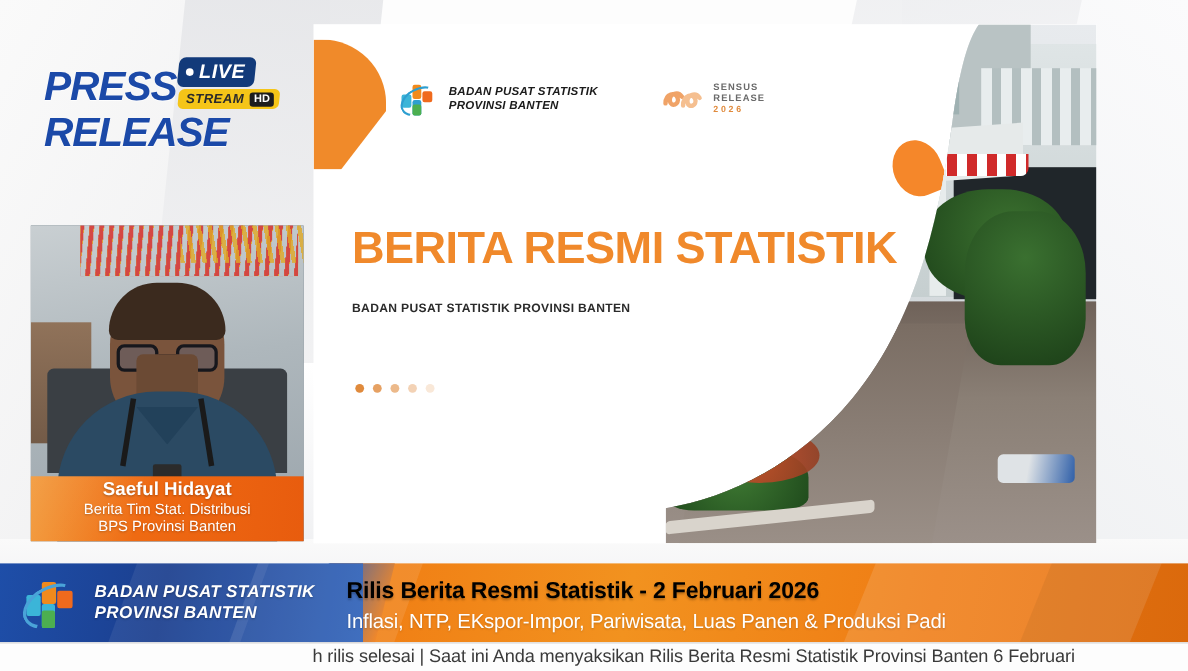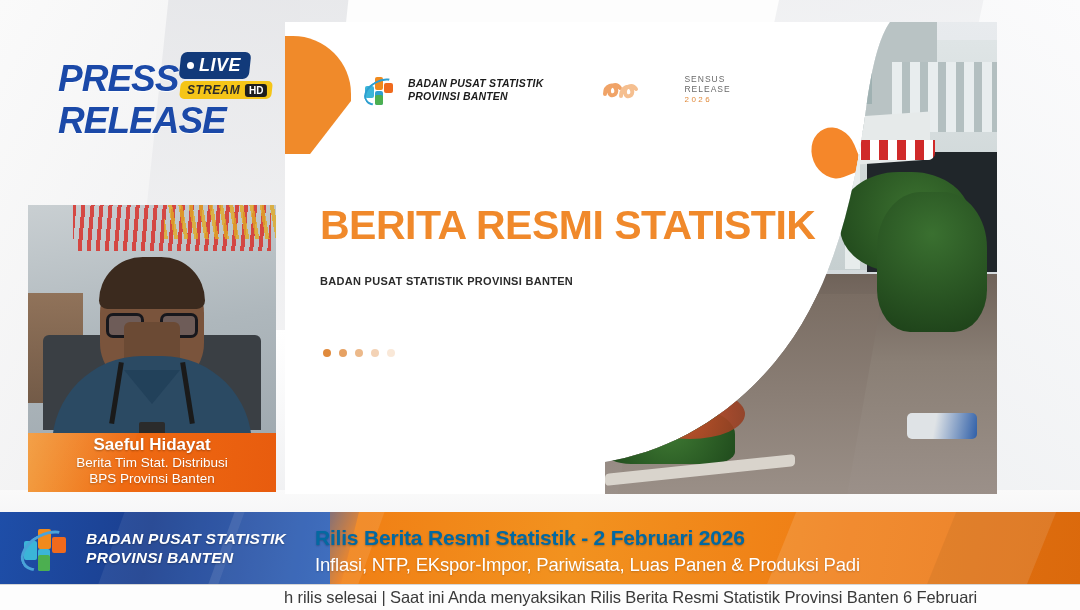--- a/index.html
+++ b/index.html
@@ -23,21 +23,21 @@
             transform:skewX(9deg); }
   #bg .s4 { right:0; top:0; width:260px; height:610px;
             background:linear-gradient(220deg,#fbfbfc 0%,#eceef0 100%); }
   #bg .s5 { right:120px; top:-60px; width:200px; height:320px;
             background:linear-gradient(160deg,#e9eaed,#fafafa);
             transform:rotate(12deg); opacity:.8; }
   #bg .s6 { left:0; bottom:0; width:1080px; height:120px;
             background:linear-gradient(0deg,#e8e9ec,#fafafa); }
 
   
-  #press-block { position:absolute; left:58px; top:58px; width:240px; height:115px; }
+  #press-block { position:absolute; left:40px; top:58px; width:240px; height:115px; }
   .press-line {
     font-style:italic; font-weight:bold; color:#1b49a8;
     font-size:37px; letter-spacing:-1px; line-height:42px;
     text-shadow:0 1px 0 rgba(255,255,255,.8);
   }
   #live-badge { position:absolute; left:122px; top:-6px; width:100px; }
   .live-top {
     background:#123a7a; color:#fff; border-radius:6px;
     padding:3px 9px 3px 7px; display:inline-flex; align-items:center; gap:5px;
     font-weight:bold; font-style:italic; font-size:18px; letter-spacing:.5px;
@@ -152,22 +152,22 @@
   .bps-mark .b4 { left:19px; top:8px;  width:9px;  height:10px; background:#f06a1d; }
   .bps-mark .b5 { left:10px; top:20px; width:8px;  height:10px; background:#4caf50; }
   .bps-mark .swoosh { position:absolute; left:-2px; top:5px; width:36px; height:24px;
                       border:2.5px solid #2e9fd0; border-radius:50%;
                       border-color:#2e9fd0 transparent transparent #2e9fd0;
                       transform:rotate(-28deg); }
   .bps-text { font-style:italic; font-weight:bold; color:#1b1b1b;
               font-size:10.5px; line-height:12.5px; letter-spacing:.2px; }
   .sensus-logo { display:flex; align-items:center; gap:7px; }
   .sensus-mark { width:40px; height:28px; }
-  .sensus-text { font-weight:normal; color:#6a6a6a; font-size:8.5px;
-                 line-height:10px; letter-spacing:1px;margin-left:36px; }
+  .sensus-text { font-weight:bold; color:#6a6a6a; font-size:8.5px;
+                 line-height:10px; letter-spacing:1px; }
   .sensus-text .yr { color:#e08a3c; letter-spacing:2.5px; font-size:8px; }
 
   
   #slide-title { position:absolute; left:35px; top:180px;
                  font-size:41px; font-weight:bold; color:#f0892b;
                  letter-spacing:-.5px; }
   #slide-sub { position:absolute; left:35px; top:253px;
                font-size:11px; font-weight:bold; color:#2b2b2b; letter-spacing:.3px; }
   #slide-date { position:absolute; left:35px; top:288px;
                 background:#f0892b; color:#fff; font-weight:bold; font-size:12.5px;
@@ -265,21 +265,21 @@
   .bn-mark .b4 { left:30px; top:12px; width:14px; height:16px; background:#f06a1d; }
   .bn-mark .b5 { left:16px; top:30px; width:12px; height:16px; background:#4caf50; }
   .bn-mark .swoosh { position:absolute; left:-3px; top:8px; width:55px; height:36px;
                      border:3.5px solid #4aa3d8; border-radius:50%;
                      border-color:#4aa3d8 transparent transparent #4aa3d8;
                      transform:rotate(-28deg); }
   .bn-logo-text { color:#fff; font-style:italic; font-weight:bold;
                   font-size:15.5px; line-height:19px; letter-spacing:.3px;
                   text-shadow:0 1px 2px rgba(0,0,0,.3); }
 
-  #bn-head { position:absolute; left:315px; top:14px; color:#0369a1;
+  #bn-head { position:absolute; left:315px; top:14px; color:#000000;
              font-weight:bold; font-size:21px; letter-spacing:-.2px;
              text-shadow:0 1px 2px rgba(0,0,0,.25);text-align:right; }
   #bn-sub { position:absolute; left:315px; top:42px; color:#fff;
             font-size:18.5px; letter-spacing:-.2px;
             text-shadow:0 1px 2px rgba(0,0,0,.2); }
   #bn-clock { position:absolute; right:25px; top:12px; color:#fff;
               font-size:25px; letter-spacing:.5px;
               text-shadow:0 1px 2px rgba(0,0,0,.25); }
 
   

